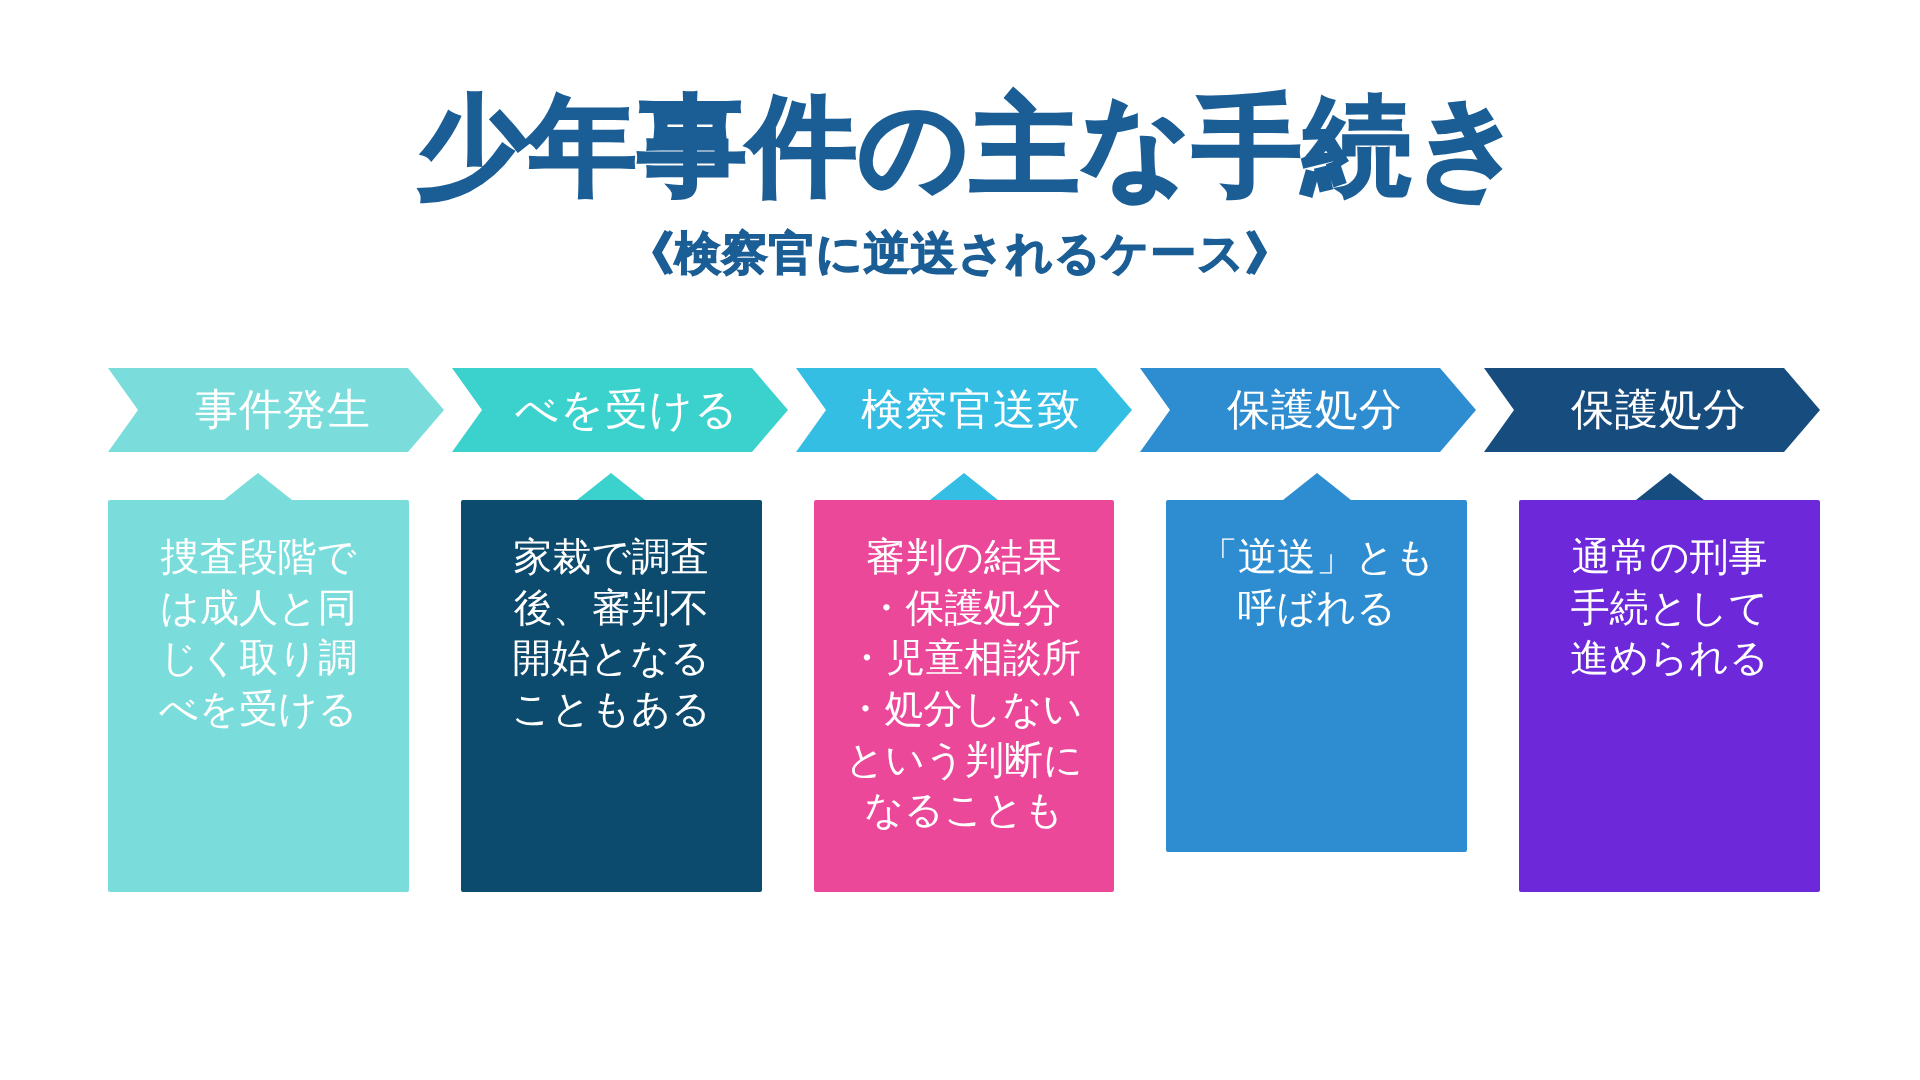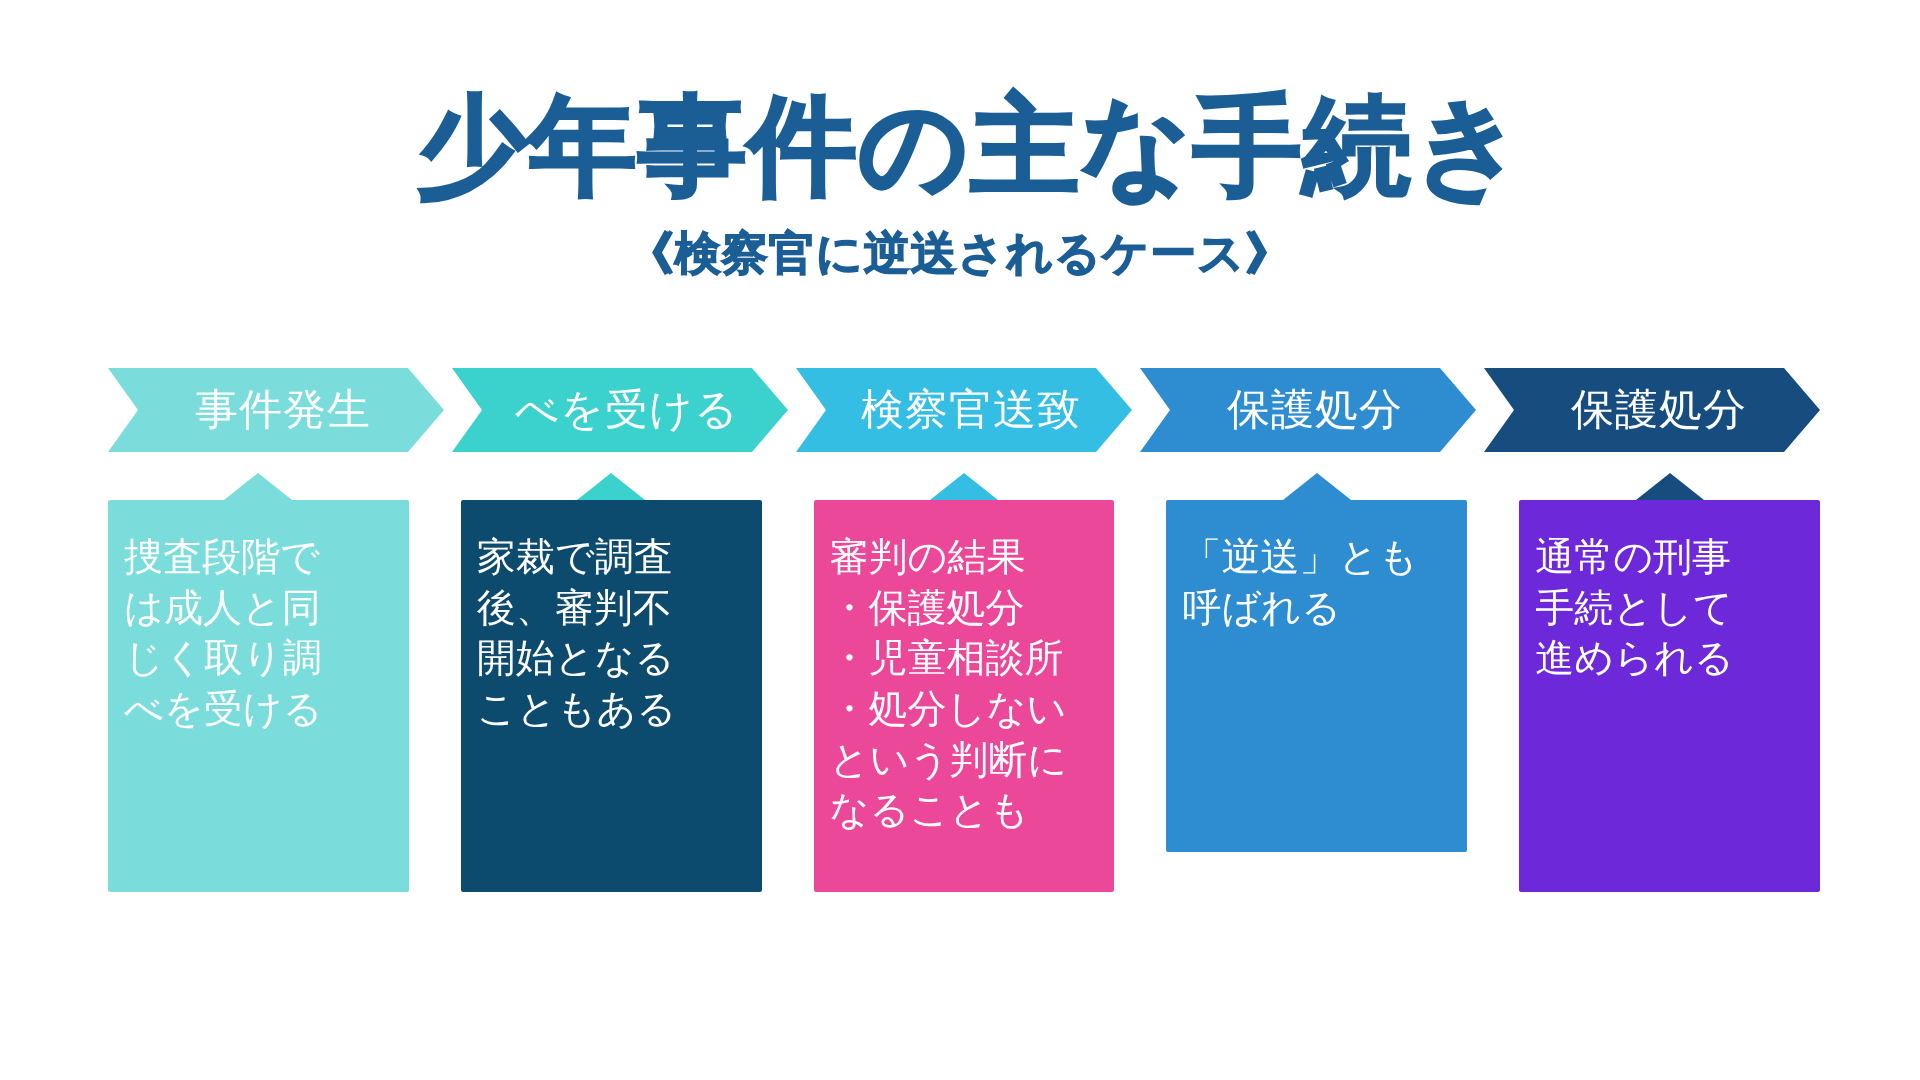--- a/index.html
+++ b/index.html
@@ -85,21 +85,21 @@
     width:0;height:0;
     border-left:34px solid transparent;
     border-right:34px solid transparent;
   }
   .card-text{
     position:relative;
     padding:32px 16px 0 16px;
     color:#ffffff;
     font-size:39px;
     line-height:1.30;
-    text-align:left;
+    text-align:center;
     font-weight:400;
     white-space:pre-line;
     letter-spacing:0px;
   }
 </style>
 </head>
 <body>
 
 <div id="stage">
 

